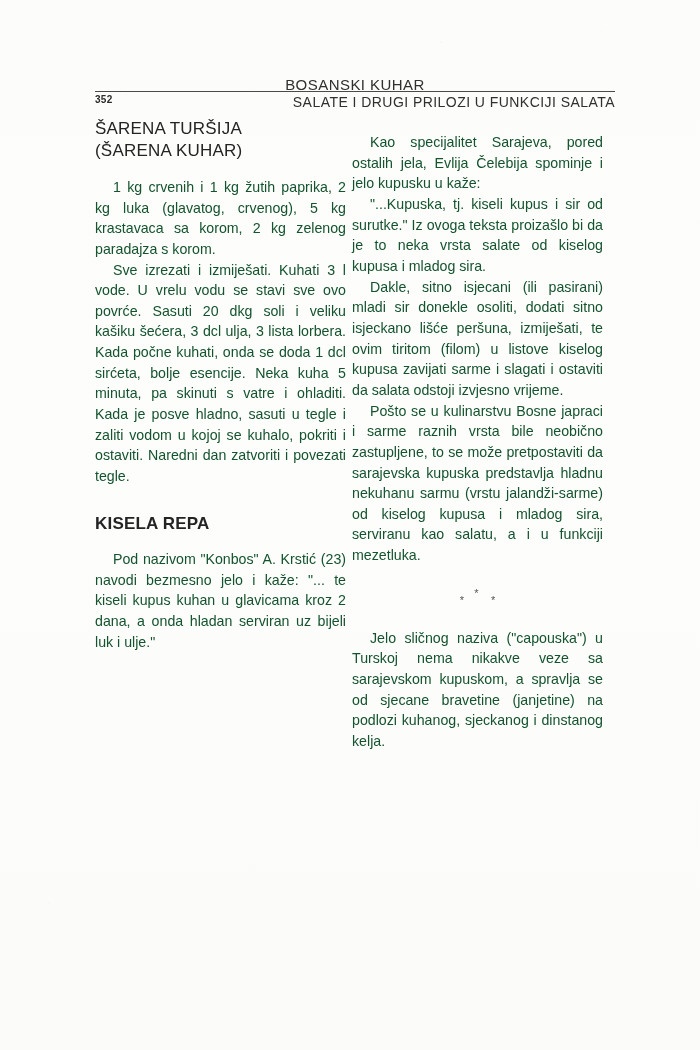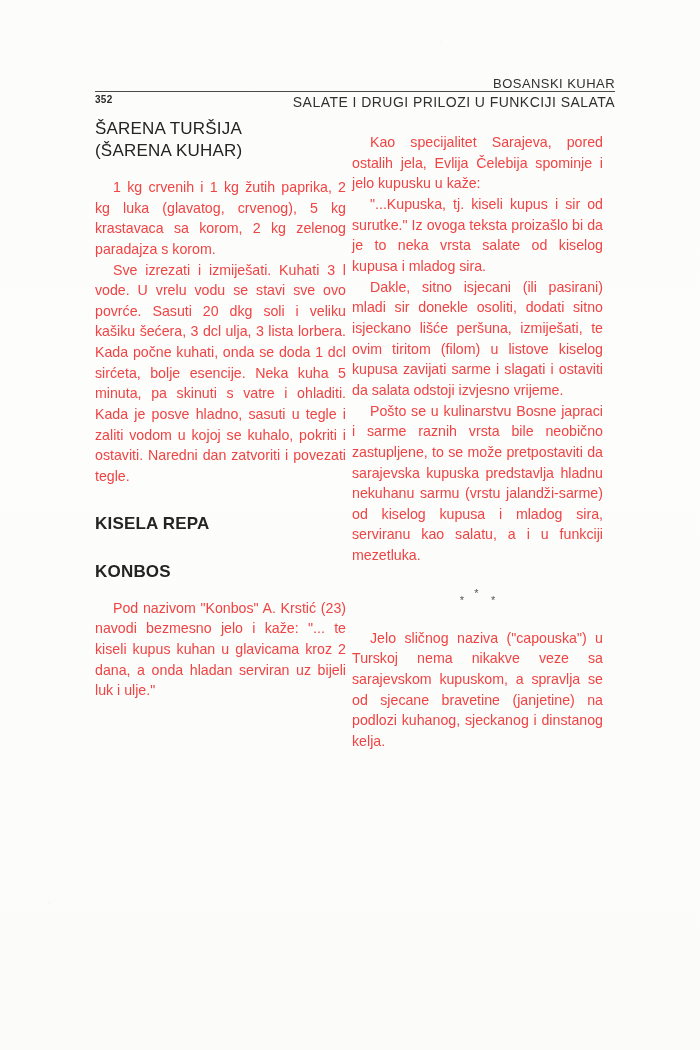--- a/index.html
+++ b/index.html
@@ -29,22 +29,22 @@
       radial-gradient(circle at 7% 86%, rgba(0,0,0,0.015) 0 1px, transparent 1px),
       linear-gradient(180deg, #fcfcfa 0%, #fdfdfc 40%, #fbfbf9 100%);
     pointer-events: none;
   }
 
   .running-head {
     position: absolute;
     left: 95px;
     top: 76px;
     width: 520px;
-    text-align: right;
-    font-size: 13px;
+    text-align: center;
+    font-size: 15px;
     letter-spacing: 0.45px;
     color: #303030;
   }
 
   .head-rule {
     position: absolute;
     left: 95px;
     top: 91px;
     width: 520px;
     height: 0;
@@ -97,21 +97,21 @@
     font-weight: bold;
   }
 
   p.para {
     margin: 0;
     font-size: 14.2px;
     line-height: 1.455;
     text-align: justify;
     text-justify: inter-word;
     text-indent: 18px;
-    color: #ef4444;
+    color: #14532d;
     hyphens: none;
   }
   p.para.first {
     margin-top: 14px;
   }
   p.para + p.para {
     margin-top: 0;
   }
 
   .ornament {
@@ -156,21 +156,20 @@
       <h2 class="section-title">
         <span>ŠARENA TURŠIJA</span><br>
         <span>(ŠARENA KUHAR)</span>
       </h2>
 
       <p class="para first">1 kg crvenih i 1 kg žutih paprika, 2 kg luka (glavatog, crvenog), 5 kg krastavaca sa korom, 2 kg zelenog paradajza s korom.</p>
       <p class="para">Sve izrezati i izmiješati. Kuhati 3 l vode. U vrelu vodu se stavi sve ovo povrće. Sasuti 20 dkg soli i veliku kašiku šećera, 3 dcl ulja, 3 lista lorbera. Kada počne kuhati, onda se doda 1 dcl sirćeta, bolje esencije. Neka kuha 5 minuta, pa skinuti s vatre i ohladiti. Kada je posve hladno, sasuti u tegle i zaliti vodom u kojoj se kuhalo, pokriti i ostaviti. Naredni dan zatvoriti i povezati tegle.</p>
 
       <h2 class="section-title mt">KISELA REPA</h2>
 
-      <h2 class="section-title mt">KONBOS</h2>
       <p class="para first">Pod nazivom "Konbos" A. Krstić (23) navodi bezmesno jelo i kaže: "... te kiseli kupus kuhan u glavicama kroz 2 dana, a onda hladan serviran uz bijeli luk i ulje."</p>
 
     </div>
 
     <div class="col">
 
 
       <p class="para first">Kao specijalitet Sarajeva, pored ostalih jela, Evlija Čelebija spominje i jelo kupusku u kaže:</p>
       <p class="para">"...Kupuska, tj. kiseli kupus i sir od surutke." Iz ovoga teksta proizašlo bi da je to neka vrsta salate od kiselog kupusa i mladog sira.</p>
       <p class="para">Dakle, sitno isjecani (ili pasirani) mladi sir donekle osoliti, dodati sitno isjeckano lišće peršuna, izmiješati, te ovim tiritom (filom) u listove kiselog kupusa zavijati sarme i slagati i ostaviti da salata odstoji izvjesno vrijeme.</p>

